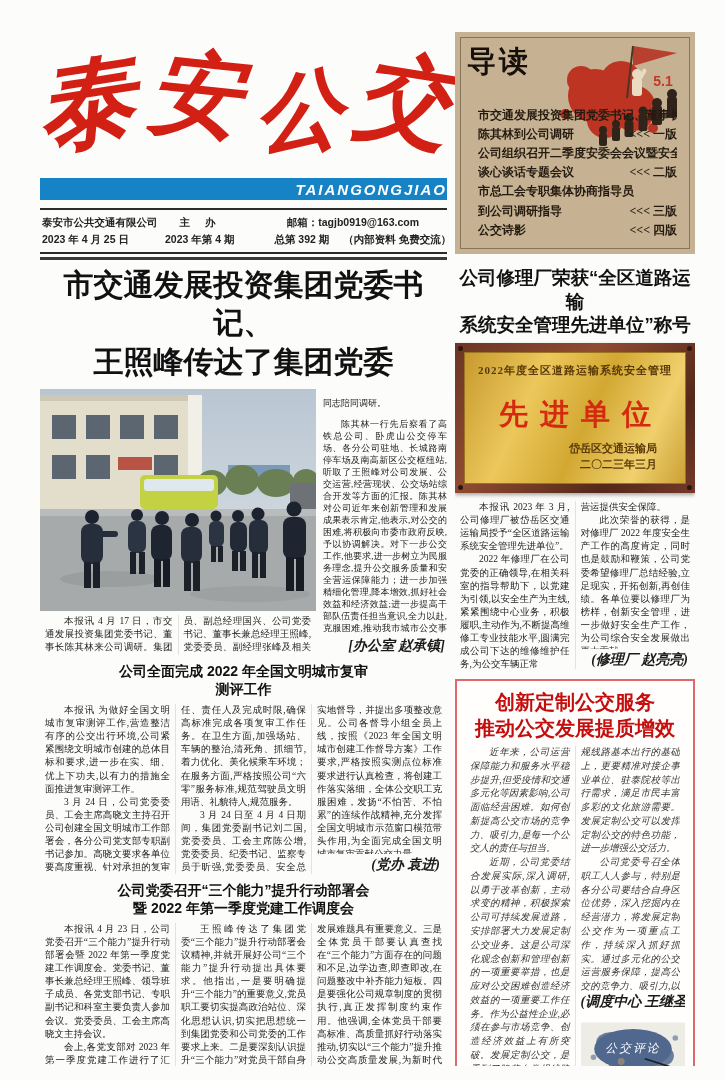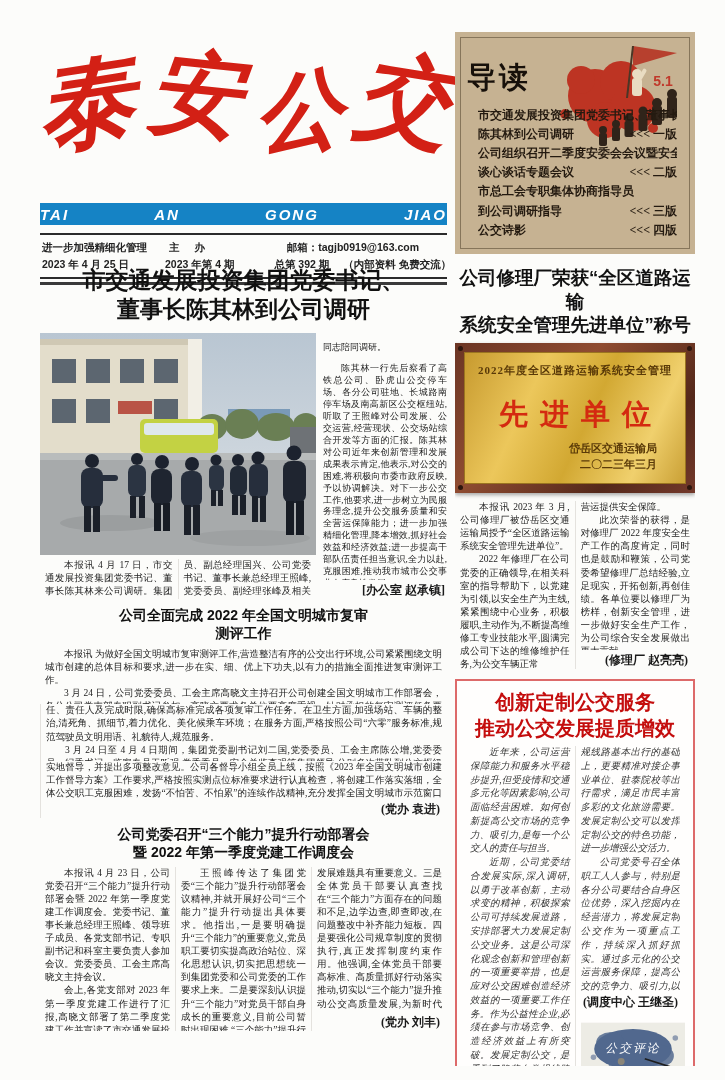--- a/index.html
+++ b/index.html
@@ -11,68 +11,68 @@
   
   .masthead{position:absolute;left:0;top:0;width:407px;}
   .callig{height:150px;display:flex;align-items:center;justify-content:center;gap:14px;}
   .callig span{color:#d32015;font-weight:bold;font-style:italic;
                font-family:"DejaVu Serif",serif;display:inline-block;}
   .callig span:nth-child(1){font-size:98px;transform:rotate(-9deg) translateY(2px);}
   .callig span:nth-child(2){font-size:92px;transform:rotate(6deg) translateY(-8px);}
   .callig span:nth-child(3){font-size:88px;transform:rotate(-5deg) translateY(8px);}
   .callig span:nth-child(4){font-size:96px;transform:rotate(9deg) translateY(-2px);}
   .pinyin{height:22px;background:#1583c5;color:#fff;display:flex;align-items:center;
-          justify-content:space-between;font-style:italic;font-weight:bold;font-size:15px;
-          font-family:"Liberation Sans",sans-serif;letter-spacing:2px;margin-top:25px;}
+          justify-content:flex-end;font-style:italic;font-weight:bold;font-size:15px;
+          font-family:"Liberation Sans",sans-serif;letter-spacing:2px;}
   .infobox{margin-top:8px;border-top:2px solid #2b2b2b;border-bottom:2px solid #2b2b2b;
            padding:4px 2px;font-family:"Liberation Sans",sans-serif;font-size:10.5px;
            font-weight:600;color:#222;}
   .inforow{display:flex;align-items:center;height:17px;white-space:nowrap;}
   .inforow .host{margin-left:22px;letter-spacing:6px;}
   .inforow .email{margin-left:auto;margin-right:26px;}
   .inforow .issue{margin-left:36px;}
   .inforow .total{margin-left:40px;}
   .inforow .note{margin-left:14px;}
   .thickrule{margin-top:3px;border-top:3px solid #3a3a3a;}
 
   
   .daodu{position:absolute;left:415px;top:4px;width:240px;height:222px;background:#c6b292;
-         box-sizing:border-box;padding:26px 12px;}
+         box-sizing:border-box;padding:10px 12px;}
   .daodu:before{content:"";position:absolute;inset:5px;border:1px solid #86755a;pointer-events:none;}
   .daodu-title{font-size:29px;font-weight:bold;color:#17100a;letter-spacing:3px;
                font-family:"Liberation Sans",sans-serif;position:relative;z-index:2;}
   .daodu-art{position:absolute;right:10px;top:8px;z-index:1;}
   .daodu-list{position:absolute;left:18px;right:13px;bottom:9px;list-style:none;margin:5px;padding:0;
               font-size:12px;font-weight:bold;color:#241a10;line-height:1.6;z-index:2;}
   .daodu-list li{display:flex;justify-content:space-between;white-space:nowrap;overflow:hidden;}
   .daodu-list .ref{margin-left:6px;}
 
   
   .headline{font-family:"Liberation Sans",sans-serif;font-weight:bold;text-align:center;
             color:#111;line-height:1.28;}
   .cols{display:flex;}
   .col{flex:1;padding:0 5px;overflow:hidden;min-width:0;}
   .col + .col{border-left:1px solid #e4e2de;}
   .col p{margin:0;text-align:justify;font-size:9.5px;line-height:1.38;color:#222;}
   .col p.ind{text-indent:2em;}
-  .byline{text-align:right;font-weight:bold;font-size:12px;padding:2px 2px 0 0;white-space:nowrap;}
+  .byline{text-align:right;font-weight:bold;font-size:14px;padding:2px 2px 0 0;white-space:nowrap;font-style:italic;}
   .vcol{display:flex;flex-direction:column;}
   .vcol .grow{flex:1;overflow:hidden;}
 
   
   .main{position:absolute;left:0;top:238px;width:407px;height:800px;overflow:hidden;}
-  .a1 .headline{font-size:23px;}
+  .a1 .headline{font-size:30px;}
   .a1-body{display:flex;margin-top:8px;height:266px;}
   .a1-left{width:276px;flex:none;}
   .photo{display:block;width:276px;height:222px;}
   .a1-below{display:flex;height:40px;margin-top:4px;}
   .a1-col3{flex:1;padding-left:7px;min-width:0;}
   .a2{margin-top:8px;} .a3{margin-top:8px;}
   .a2 .headline,.a3 .headline{font-size:14px;}
-  .a2 .cols{margin-top:5px;height:170px;flex-direction:column;}
+  .a2 .cols{margin-top:5px;height:170px;}
   .a3 .cols{margin-top:5px;height:164px;}
 
   
   .rightcol{position:absolute;left:415px;top:238px;width:240px;height:800px;overflow:hidden;}
   .r1 .headline{font-size:18.5px;}
   .plaque{margin-top:6px;height:150px;box-sizing:border-box;padding:9px;
           background:linear-gradient(135deg,#6b3524,#8f4c31 38%,#54281a 75%,#73392a);
           box-shadow:0 2px 4px rgba(0,0,0,.35);position:relative;}
   .plaque .screw{position:absolute;width:5px;height:5px;border-radius:50%;background:#2e160e;}
   .screw.tl{left:3px;top:3px;} .screw.tr{right:3px;top:3px;}
@@ -109,21 +109,21 @@
         <span>交</span>
       </div>
       <div class="pinyin">
         <span>TAI</span>
         <span>AN</span>
         <span>GONG</span>
         <span>JIAO</span>
       </div>
       <div class="infobox">
         <div class="inforow">
-          <span>进一步加强精细化管理</span>
+          <span>泰安市公共交通有限公司</span>
           <span class="host">主 办</span>
           <span class="email">邮箱：tagjb0919@163.com</span>
         </div>
         <div class="inforow">
           <span>2023 年 4 月 25 日</span>
           <span class="issue">2023 年第 4 期</span>
           <span class="total">总第 392 期</span>
           <span class="note">（内部资料 免费交流）</span>
         </div>
       </div>
@@ -194,21 +194,21 @@
           <span class="ref">&lt;&lt;&lt; 四版</span>
           </li>
       </ul>
     </aside>
 
     <main class="main">
 
       <article class="a1">
         <div class="headline">
           <div>市交通发展投资集团党委书记、</div>
-          <div>董事长陈其林到公司调研</div>
+          <div>王照峰传达了集团党委</div>
         </div>
         <div class="a1-body">
           <div class="a1-left">
             <svg class="photo" viewBox="0 0 276 222">
               <defs>
                 <linearGradient id="sky" x1="0" y1="0" x2="0" y2="1">
                   <stop offset="0" stop-color="#b9c6d2"></stop>
                     <stop offset="1" stop-color="#dde2e6"></stop>
                 </linearGradient>
               </defs>

